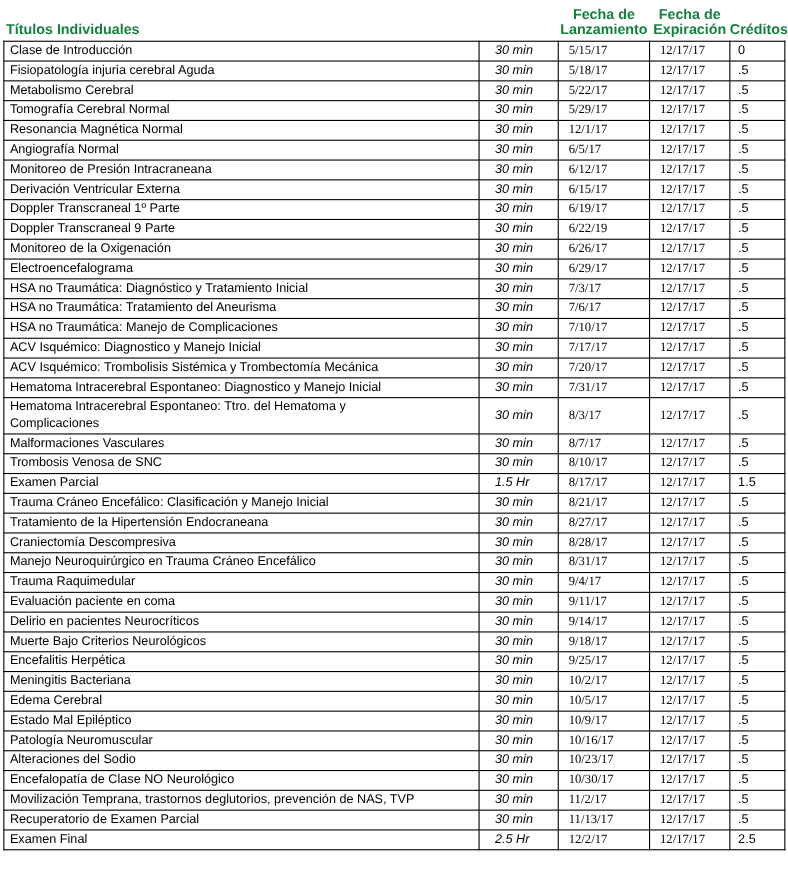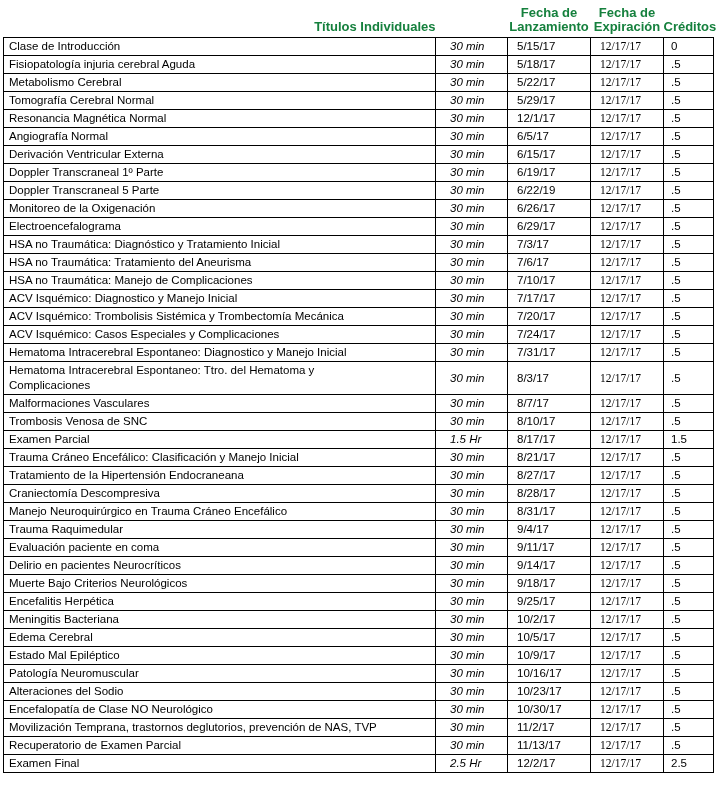--- a/index.html
+++ b/index.html
@@ -23,35 +23,35 @@
     border: none;
     font-family: Liberation Sans, sans-serif;
     font-weight: bold;
     font-size: 13px;
     line-height: 14px;
     color: #15803d;
     vertical-align: bottom;
     padding: 6px 0 3px 0;
     height: 32px;
   }
-  th.h-title   { text-align: right; padding-left: 2px; }
+  th.h-title   { text-align: left; padding-left: 2px; }
   th.h-launch,
   th.h-expiry  { text-align: center; white-space: pre-line; }
   th.h-credits { padding-right: 1px; white-space: nowrap; }
   tbody td {
     border: 1px solid #000000;
     font-size: 11.5px;
     line-height: 15px;
     padding: 1px 2px;
     vertical-align: middle;
     overflow: hidden;
   }
   td.col-title    { padding-left: 5px;  white-space: pre-line; }
   td.col-duration { padding-left: 14px; white-space: nowrap; font-style: italic; }
-  td.col-launch   { padding-left: 9px;  white-space: nowrap; }
+  td.col-launch   { padding-left: 9px;  white-space: nowrap; font-family: Liberation Serif, serif; }
   td.col-expiry   { padding-left: 9px;  white-space: nowrap; font-family: Liberation Serif, serif; }
   td.col-credits  { padding-left: 7px;  white-space: nowrap; }
 </style>
 </head>
 <body>
 
 <div class="page">
   <table class="schedule">
     <colgroup>
       <col style="width:432px">
@@ -108,35 +108,42 @@
           <td class="col-credits">.5</td>
         </tr>
         <tr>
           <td class="col-title">Angiografía Normal</td>
           <td class="col-duration">30 min</td>
           <td class="col-launch">6/5/17</td>
           <td class="col-expiry">12/17/17</td>
           <td class="col-credits">.5</td>
         </tr>
         <tr>
+          <td class="col-title">Monitoreo de Presión Intracraneana</td>
+          <td class="col-duration">30 min</td>
+          <td class="col-launch">6/12/17</td>
+          <td class="col-expiry">12/17/17</td>
+          <td class="col-credits">.5</td>
+        </tr>
+        <tr>
           <td class="col-title">Derivación Ventricular Externa</td>
           <td class="col-duration">30 min</td>
           <td class="col-launch">6/15/17</td>
           <td class="col-expiry">12/17/17</td>
           <td class="col-credits">.5</td>
         </tr>
         <tr>
           <td class="col-title">Doppler Transcraneal 1º Parte</td>
           <td class="col-duration">30 min</td>
           <td class="col-launch">6/19/17</td>
           <td class="col-expiry">12/17/17</td>
           <td class="col-credits">.5</td>
         </tr>
         <tr>
-          <td class="col-title">Doppler Transcraneal 5 Parte</td>
+          <td class="col-title">Doppler Transcraneal 9 Parte</td>
           <td class="col-duration">30 min</td>
           <td class="col-launch">6/22/19</td>
           <td class="col-expiry">12/17/17</td>
           <td class="col-credits">.5</td>
         </tr>
         <tr>
           <td class="col-title">Monitoreo de la Oxigenación</td>
           <td class="col-duration">30 min</td>
           <td class="col-launch">6/26/17</td>
           <td class="col-expiry">12/17/17</td>
@@ -174,27 +181,20 @@
           <td class="col-title">ACV Isquémico: Diagnostico y Manejo Inicial</td>
           <td class="col-duration">30 min</td>
           <td class="col-launch">7/17/17</td>
           <td class="col-expiry">12/17/17</td>
           <td class="col-credits">.5</td>
         </tr>
         <tr>
           <td class="col-title">ACV Isquémico: Trombolisis Sistémica y Trombectomía Mecánica</td>
           <td class="col-duration">30 min</td>
           <td class="col-launch">7/20/17</td>
-          <td class="col-expiry">12/17/17</td>
-          <td class="col-credits">.5</td>
-        </tr>
-        <tr>
-          <td class="col-title">ACV Isquémico: Casos Especiales y Complicaciones</td>
-          <td class="col-duration">30 min</td>
-          <td class="col-launch">7/24/17</td>
           <td class="col-expiry">12/17/17</td>
           <td class="col-credits">.5</td>
         </tr>
         <tr>
           <td class="col-title">Hematoma Intracerebral Espontaneo: Diagnostico y Manejo Inicial</td>
           <td class="col-duration">30 min</td>
           <td class="col-launch">7/31/17</td>
           <td class="col-expiry">12/17/17</td>
           <td class="col-credits">.5</td>
         </tr>

